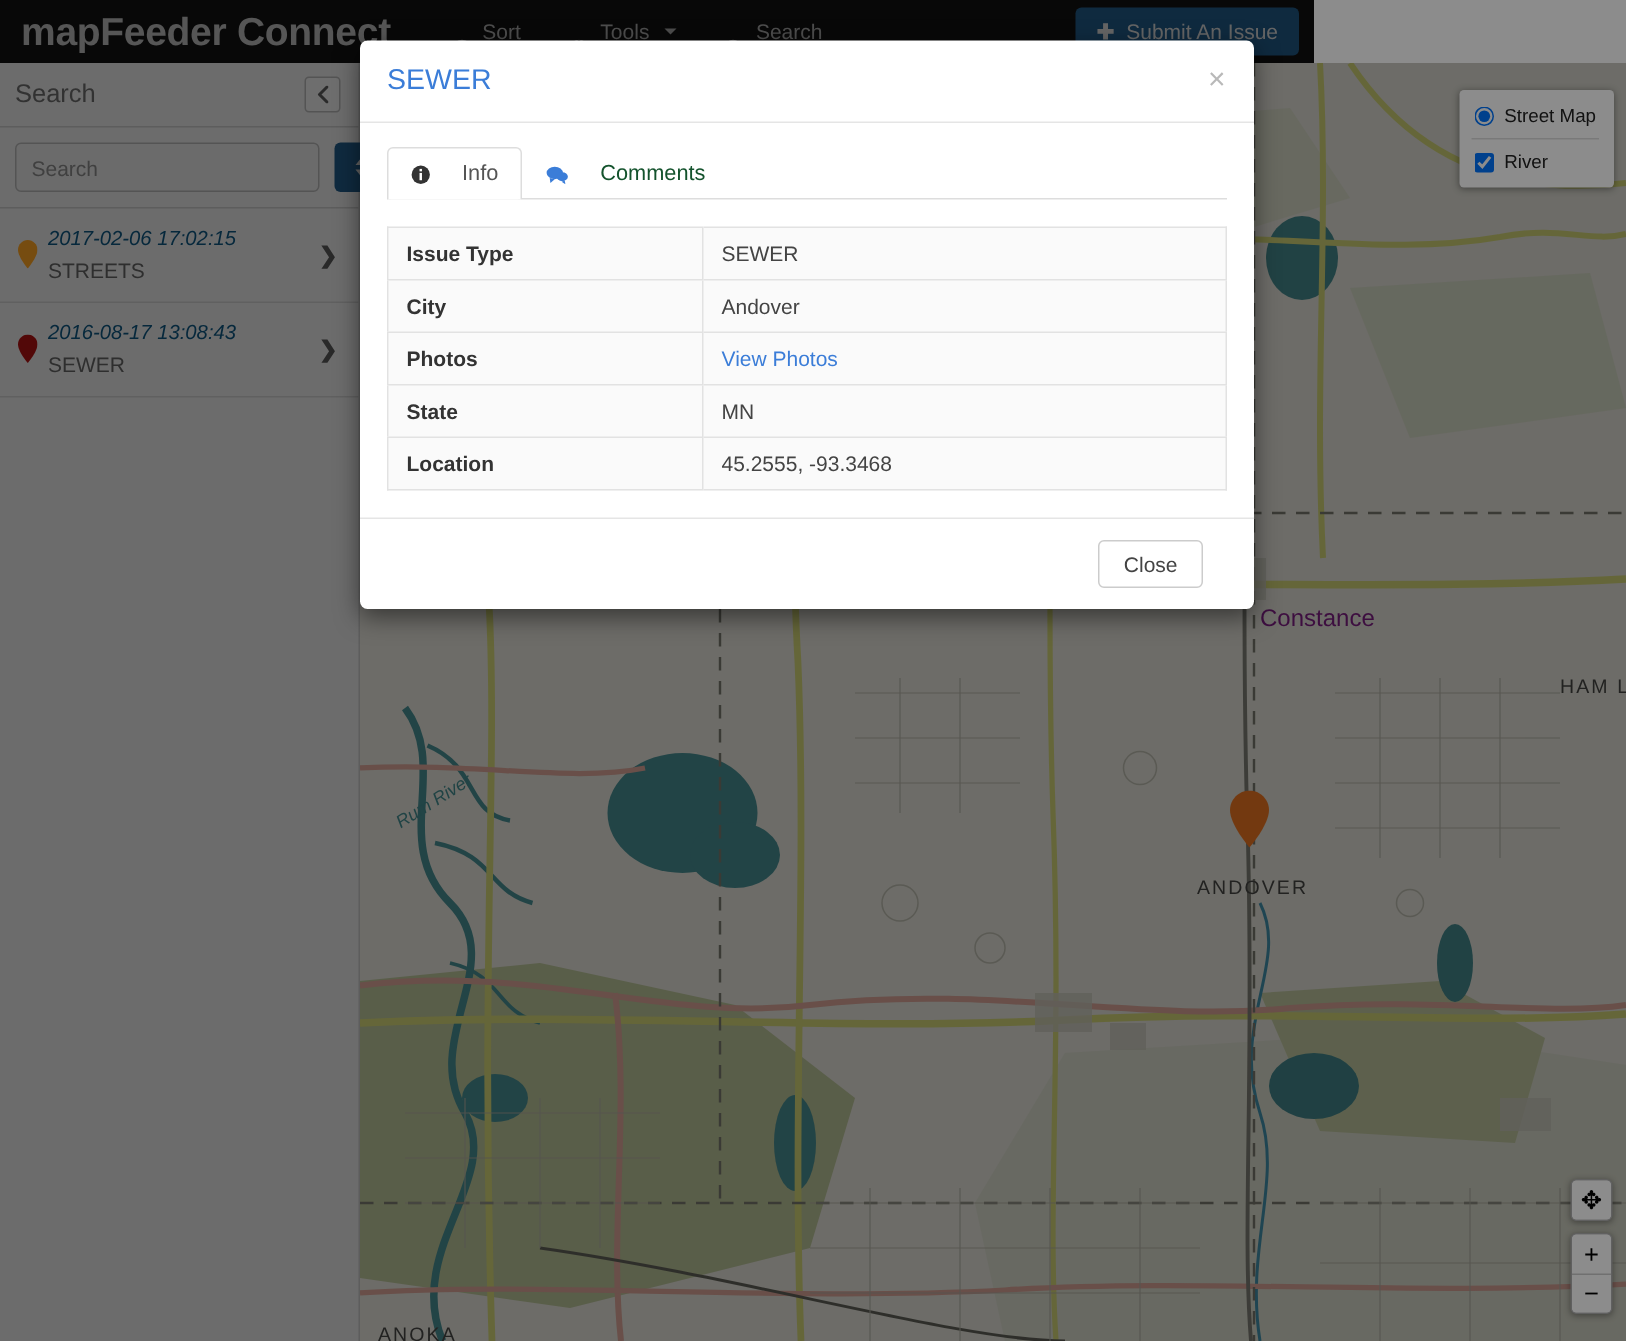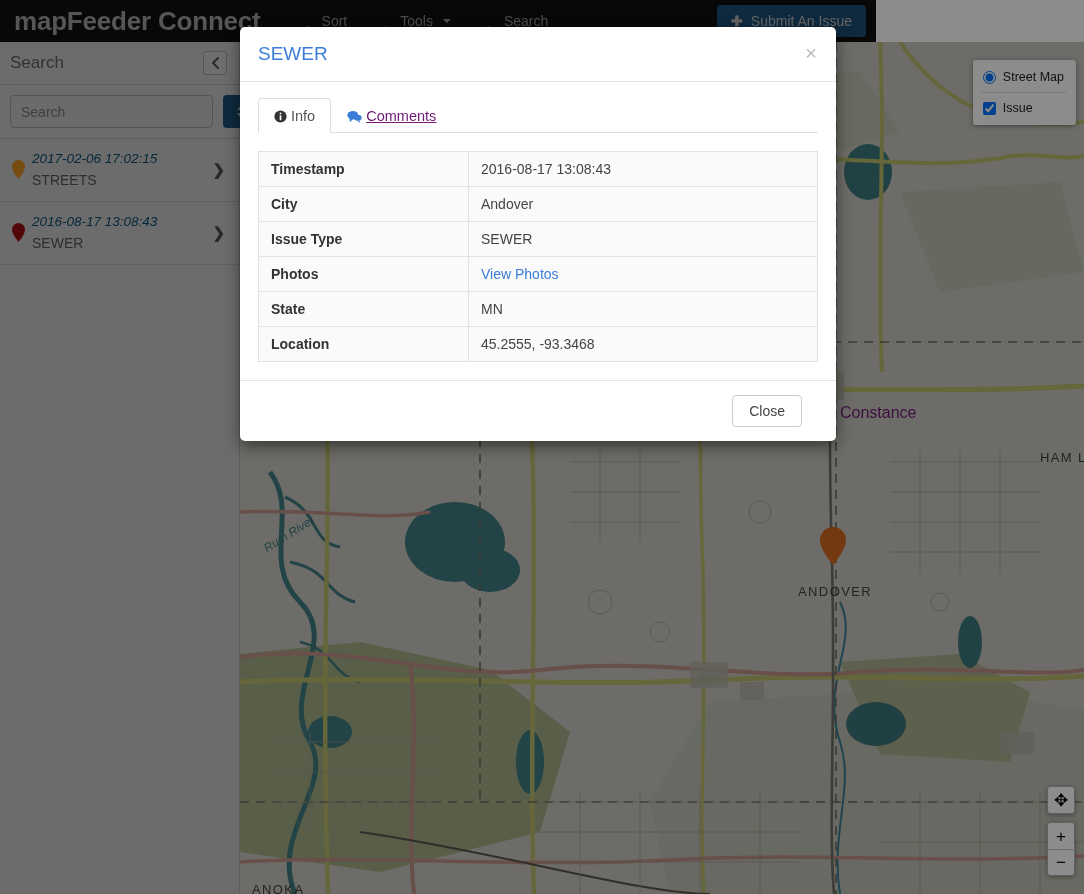--- a/index.html
+++ b/index.html
@@ -237,28 +237,28 @@
     background: none; border: none; cursor: pointer;
     line-height: 1; padding: 3px 5px;
     font-family: "Liberation Sans", sans-serif;
   }
   .modal-body { padding: 16px 18px 0 18px; }
   .tabs { display: flex; border-bottom: 1px solid #ddd; margin-bottom: 0; }
   .tab {
     padding: 9px 15px;
     font-size: 14.5px;
     cursor: pointer;
-    display: flex; align-items: center; gap: 4px;
+    display: flex; align-items: center; gap: 21px;
     border: 1px solid transparent;
     border-bottom: none;
     margin-bottom: -1px;
     border-radius: 4px 4px 0 0;
   }
   .tab.active { background: #fff; border-color: #ddd; border-bottom-color: #fff; color: #555; }
-  .tab.inactive { color: #701a75; text-decoration: underline; }
+  .tab.inactive { color: #14532d; }
   .tab-ico { display: inline-flex; align-items: center; }
 
   .info-table {
     width: 100%;
     border-collapse: collapse;
     margin-top: 18px;
     border: 1px solid #e2e2e2;
     font-size: 14px;
   }
   .info-table tr { border-bottom: 1px solid #e2e2e2; }
@@ -397,21 +397,21 @@
     </div>
 
     <div class="layer-control">
       <div class="layer-row">
         <input type="radio" checked="" style="">
         <span>Street Map</span>
       </div>
       <div class="layer-sep"></div>
       <div class="layer-row">
         <input type="checkbox" checked="" style="">
-        <span>Issue</span>
+        <span>River</span>
       </div>
     </div>
 
     <div class="map-zoom-wrap">
       <div class="mapbtn-group">
         <div class="mapbtn">✥</div>
       </div>
       <div class="mapbtn-group">
         <div class="mapbtn">+</div>
         <div class="mapbtn">−</div>
@@ -535,30 +535,26 @@
               <path d="M15 12 L15.5 15 L12.5 13 Z" fill="#3b7dd8"></path>
             </svg>
           </span>
           <span>Comments</span>
         </div>
       </div>
 
       <table class="info-table">
         <tbody>
           <tr>
-            <th>Timestamp</th>
-            <td>2016-08-17 13:08:43</td>
+            <th>Issue Type</th>
+            <td>SEWER</td>
           </tr>
           <tr>
             <th>City</th>
             <td>Andover</td>
-          </tr>
-          <tr>
-            <th>Issue Type</th>
-            <td>SEWER</td>
           </tr>
           <tr>
             <th>Photos</th>
             <td>
               <span class="tbl-link">View Photos</span>
             </td>
           </tr>
           <tr>
             <th>State</th>
             <td>MN</td>

